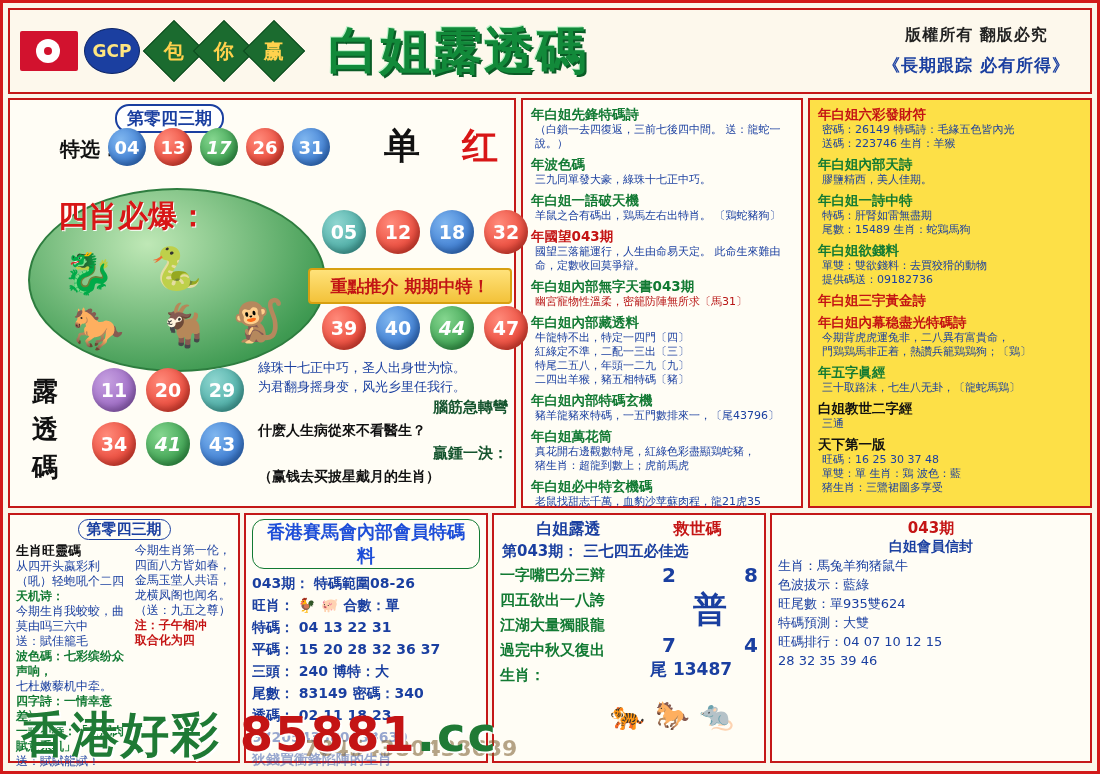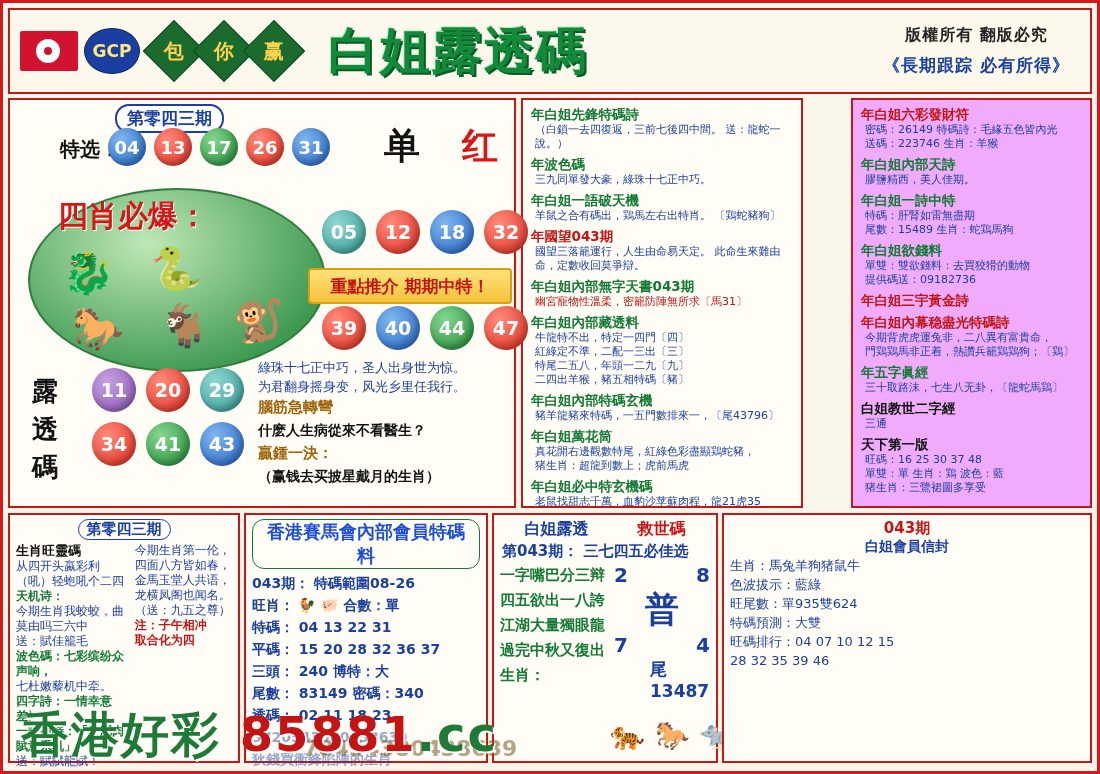--- a/index.html
+++ b/index.html
@@ -76,22 +76,22 @@
   }
   .col-left{
     width:508px;background:#fffdf5;border:2px solid #c41818;
     position:relative;box-sizing:border-box;
   }
   .col-mid{
     width:282px;background:#fffdf5;border:2px solid #c41818;
     box-sizing:border-box;padding:6px 6px 0 8px;
   }
   .col-right{
-    flex:1;background:#f0abfc;border:2px solid #c41818;
-    box-sizing:border-box;padding:6px 6px 0 8px;margin-left:43px;
+    flex:1;background:#fde047;border:2px solid #c41818;
+    box-sizing:border-box;padding:6px 20px 0 8px;
   }
 
   .badge-period{
     position:absolute;left:105px;top:4px;
     font-size:17px;font-weight:bold;color:#1a3fa0;
     border:2px solid #1a3fa0;border-radius:14px;
     padding:1px 10px;background:#fff;
   }
   .te-xuan{
     position:absolute;left:22px;top:36px;
@@ -100,21 +100,21 @@
   .ball{
     border-radius:50%;
     display:flex;align-items:center;justify-content:center;
     color:#fff;font-weight:bold;
     box-shadow:inset -3px -4px 6px rgba(0,0,0,.25);
   }
   .row-top{position:absolute;left:98px;top:28px;display:flex;gap:8px;}
   .row-top .ball{width:38px;height:38px;font-size:18px;}
   .b-red{background:radial-gradient(circle at 34% 30%, #ff8a7a, #e02b1d);}
   .b-blue{background:radial-gradient(circle at 34% 30%, #7fb6ef, #1f62c4);}
-  .b-green{background:radial-gradient(circle at 34% 30%, #85d68f, #1d8a35);}
+  .b-green{background:radial-gradient(circle at 34% 30%, #85d68f, #1d8a35);font-style:italic;}
   .b-teal{background:radial-gradient(circle at 34% 30%, #8fd6d0, #2e9a92);}
   .b-purple{background:radial-gradient(circle at 34% 30%, #c6a0e0, #8a52b8);}
 
   .dan{position:absolute;left:374px;top:22px;font-size:36px;font-weight:bold;color:#111;}
   .hong{position:absolute;left:452px;top:22px;font-size:36px;font-weight:bold;color:#d81616;}
 
   .ellipse{
     position:absolute;left:18px;top:88px;width:294px;height:180px;
     border-radius:50%;
     background:radial-gradient(ellipse at 40% 30%, #bfe8b6, #3f9a52 75%, #2a7b3d);
@@ -150,41 +150,41 @@
   }
   .row-b1{position:absolute;left:82px;top:268px;display:flex;gap:10px;}
   .row-b2{position:absolute;left:82px;top:322px;display:flex;gap:10px;}
   .row-b1 .ball,.row-b2 .ball{width:44px;height:44px;font-size:19px;}
 
   .poem{
     position:absolute;left:248px;top:258px;width:250px;
     font-size:13px;color:#1a3fa0;line-height:19px;
   }
   .poem .t{font-size:14px;color:#1a1a1a;margin-bottom:2px;}
-  .poem .red{color:#a16207;font-weight:bold;font-size:15px;line-height:22px;}
+  .poem .red{color:#14532d;font-weight:bold;font-size:15px;line-height:22px;text-align:right;}
   .poem .big{font-size:14px;font-weight:bold;color:#111;line-height:24px;}
 
   
   .blk{margin-bottom:5px;}
   .blk .h{font-size:13.5px;font-weight:bold;color:#1a3fa0;line-height:17px;}
   .blk .h.g{color:#127a33;}
   .blk .h.r{color:#c41414;}
   .blk .b{font-size:11px;color:#444;line-height:14px;padding-left:4px;}
   .blk .b.blue{color:#1a3fa0;}
   .blk .b.red{color:#b81414;}
 
   
   .bottom{
     position:absolute;left:5px;top:510px;right:5px;height:250px;
     display:flex;gap:4px;
   }
   .bp{background:#fffdf5;border:2px solid #c41818;box-sizing:border-box;padding:4px 6px;}
   .bp1{width:232px;}
   .bp2{width:244px;}
-  .bp3{width:226px;}
+  .bp3{width:274px;}
   .bp4{flex:1;}
   .bp-title{
     text-align:center;font-size:15px;font-weight:bold;color:#1a3fa0;
     border:1.5px solid #1a3fa0;border-radius:12px;display:inline-block;
     padding:0 8px;margin:0 auto 3px;
   }
   .center{text-align:center;}
   .bp1 .l{font-size:12px;line-height:15px;color:#1a3fa0;}
   .bp1 .l .g{color:#127a33;font-weight:bold;}
   .bp1 .l .r{color:#c41414;font-weight:bold;}

